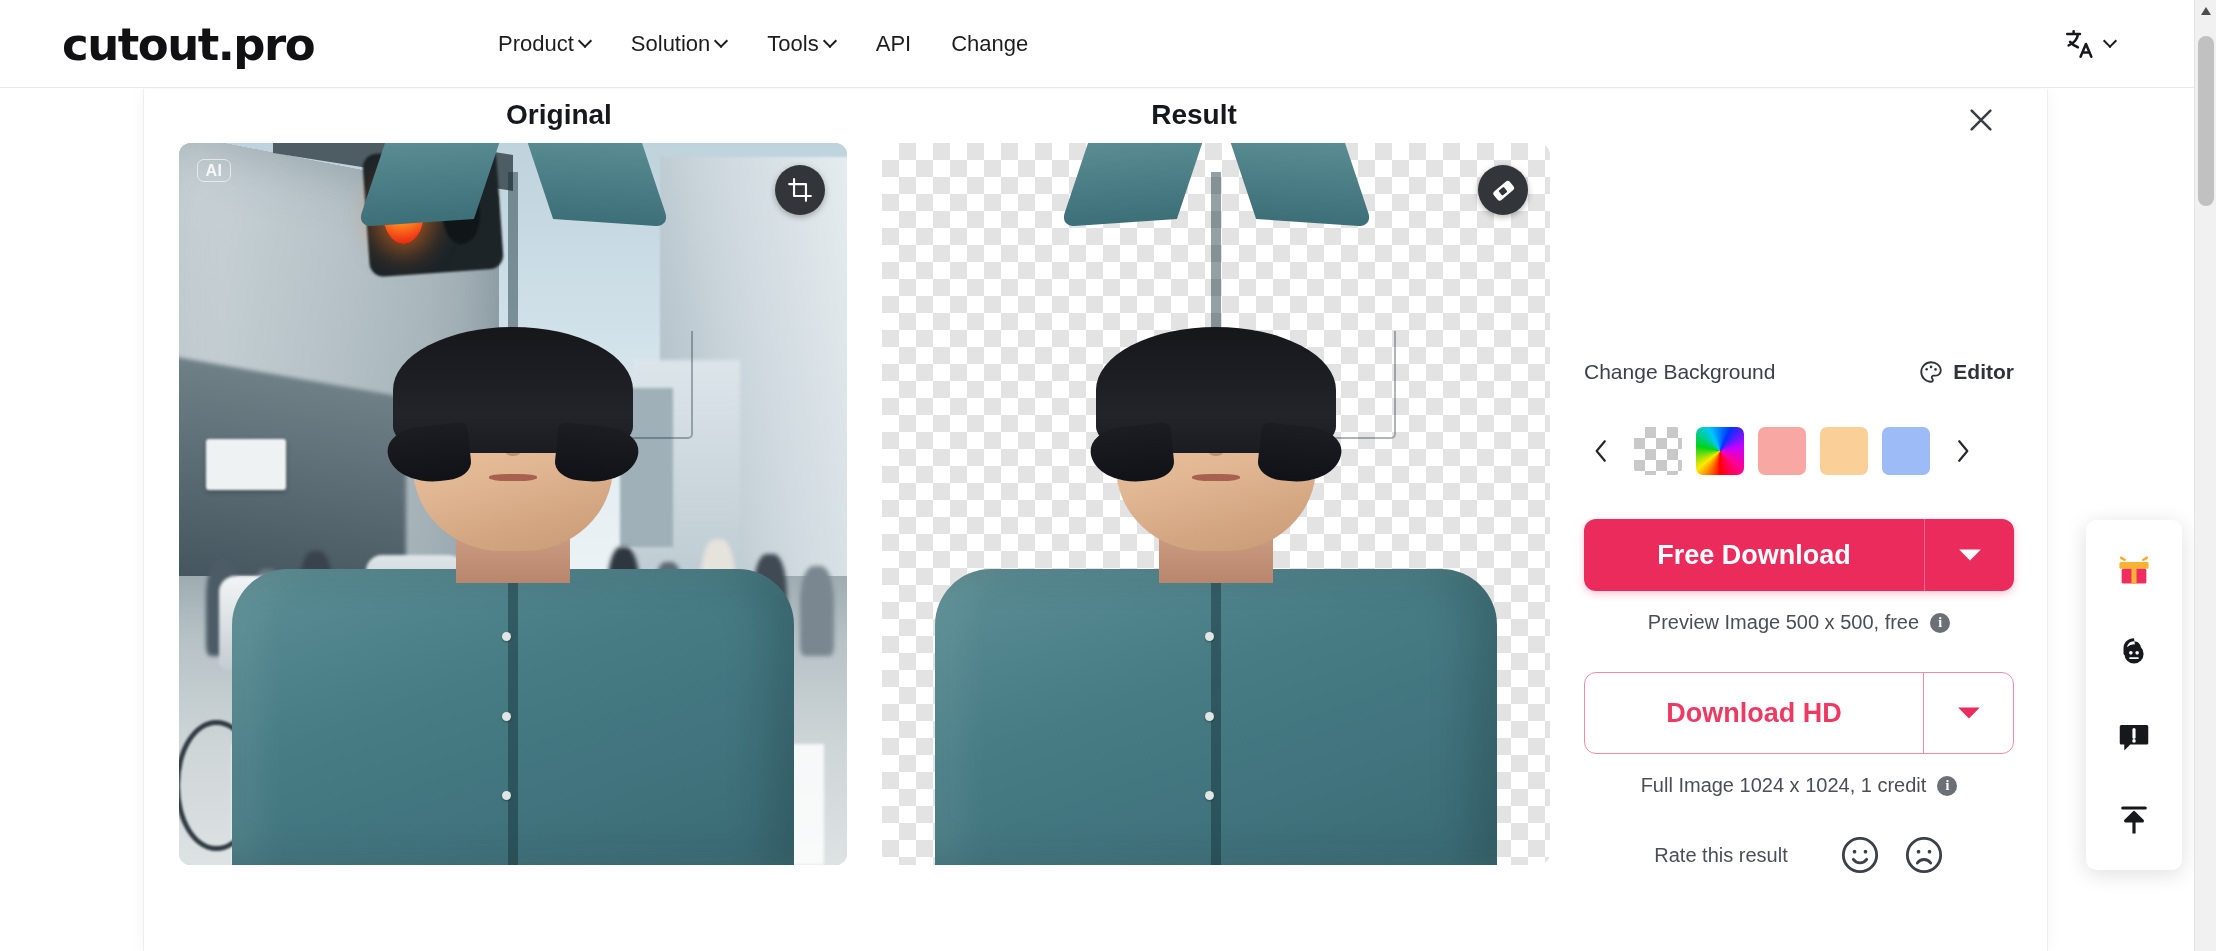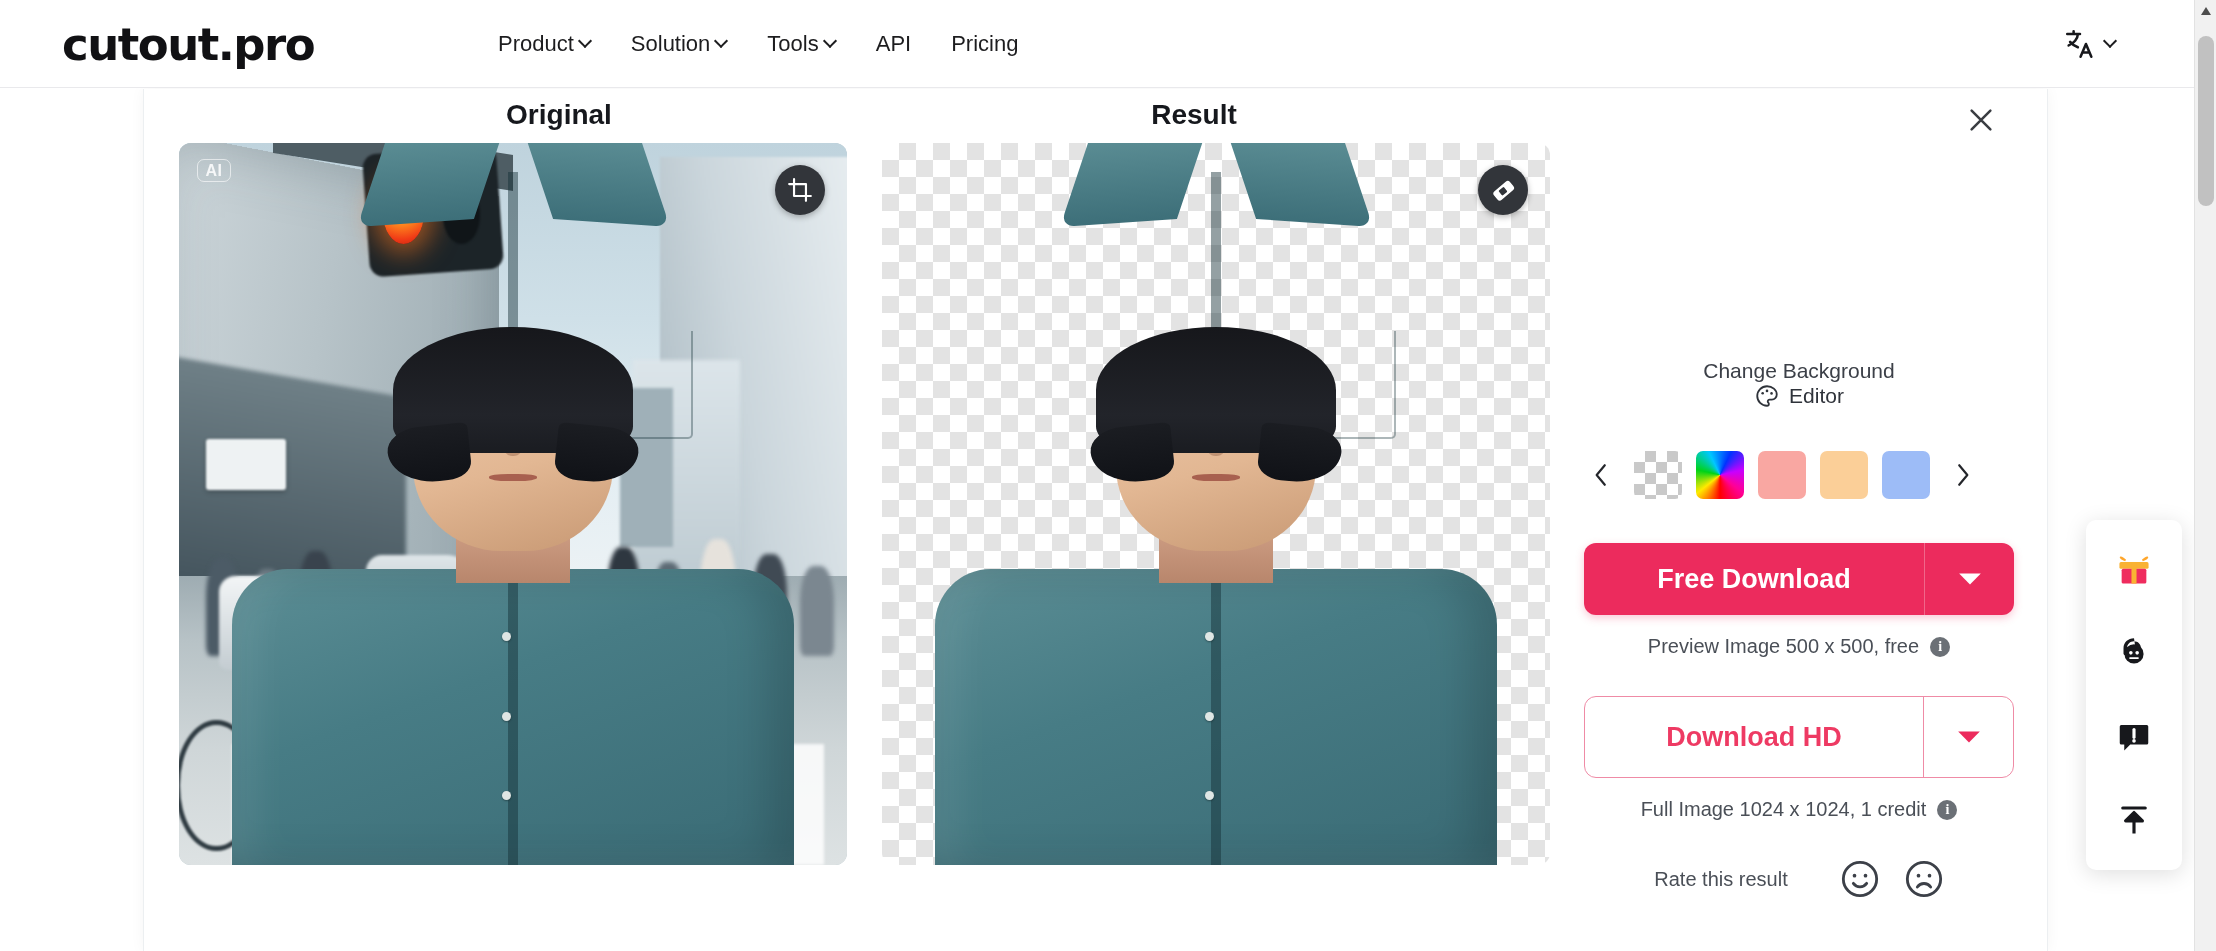--- a/index.html
+++ b/index.html
@@ -265,24 +265,23 @@
     letter-spacing:.5px; z-index:5;
   }
 
   
   .options {
     position:absolute; left:1440px; top:270px; width:430px;
   }
   .opt-row-top {
     display:flex; align-items:center; justify-content:space-between;
     margin-bottom: 42px;
-    flex-direction: column;
   }
   .opt-label { font-size:21px; color:#3c4048; }
-  .editor-link { display:flex; align-items:center; gap:9px; font-size:21px; color:#2f333a; cursor:pointer; font-weight:400; }
+  .editor-link { display:flex; align-items:center; gap:9px; font-size:21px; color:#2f333a; cursor:pointer; font-weight:700; }
 
   .swatch-row { display:flex; align-items:center; gap:0; margin-bottom: 44px; }
   .arrow-btn {
     width:34px; height:44px; display:flex; align-items:center; justify-content:center;
     cursor:pointer; flex:none;
   }
   .swatches { display:flex; gap:14px; margin: 0 16px; }
   .swatch { width:48px; height:48px; border-radius:7px; cursor:pointer; flex:none; }
   .swatch.transparent {
     background-image:
@@ -385,21 +384,21 @@
       <span class="chev"></span>
     </div>
     <div class="nav-item">
       <span>Tools</span>
       <span class="chev"></span>
     </div>
     <div class="nav-item">
       <span>API</span>
     </div>
     <div class="nav-item">
-      <span>Pricing</span>
+      <span>Change</span>
     </div>
   </div>
 
   <div class="hdr-right">
     <div class="lang">
       <svg width="34" height="34" viewBox="0 0 24 24">
         <path d="M3 5h9M7.5 3v2M10.5 5c0 3.2-3 6.6-6.5 8" stroke="#17181c" stroke-width="1.8" fill="none" stroke-linecap="round"></path>
         <path d="M5 10.5c1.6 1.9 3.6 3.1 5.5 3.8" stroke="#17181c" stroke-width="1.8" fill="none" stroke-linecap="round"></path>
         <path d="M12.4 21l3.8-9 3.8 9M13.9 18h4.6" stroke="#17181c" stroke-width="1.8" fill="none" stroke-linecap="round" stroke-linejoin="round"></path>
       </svg>

